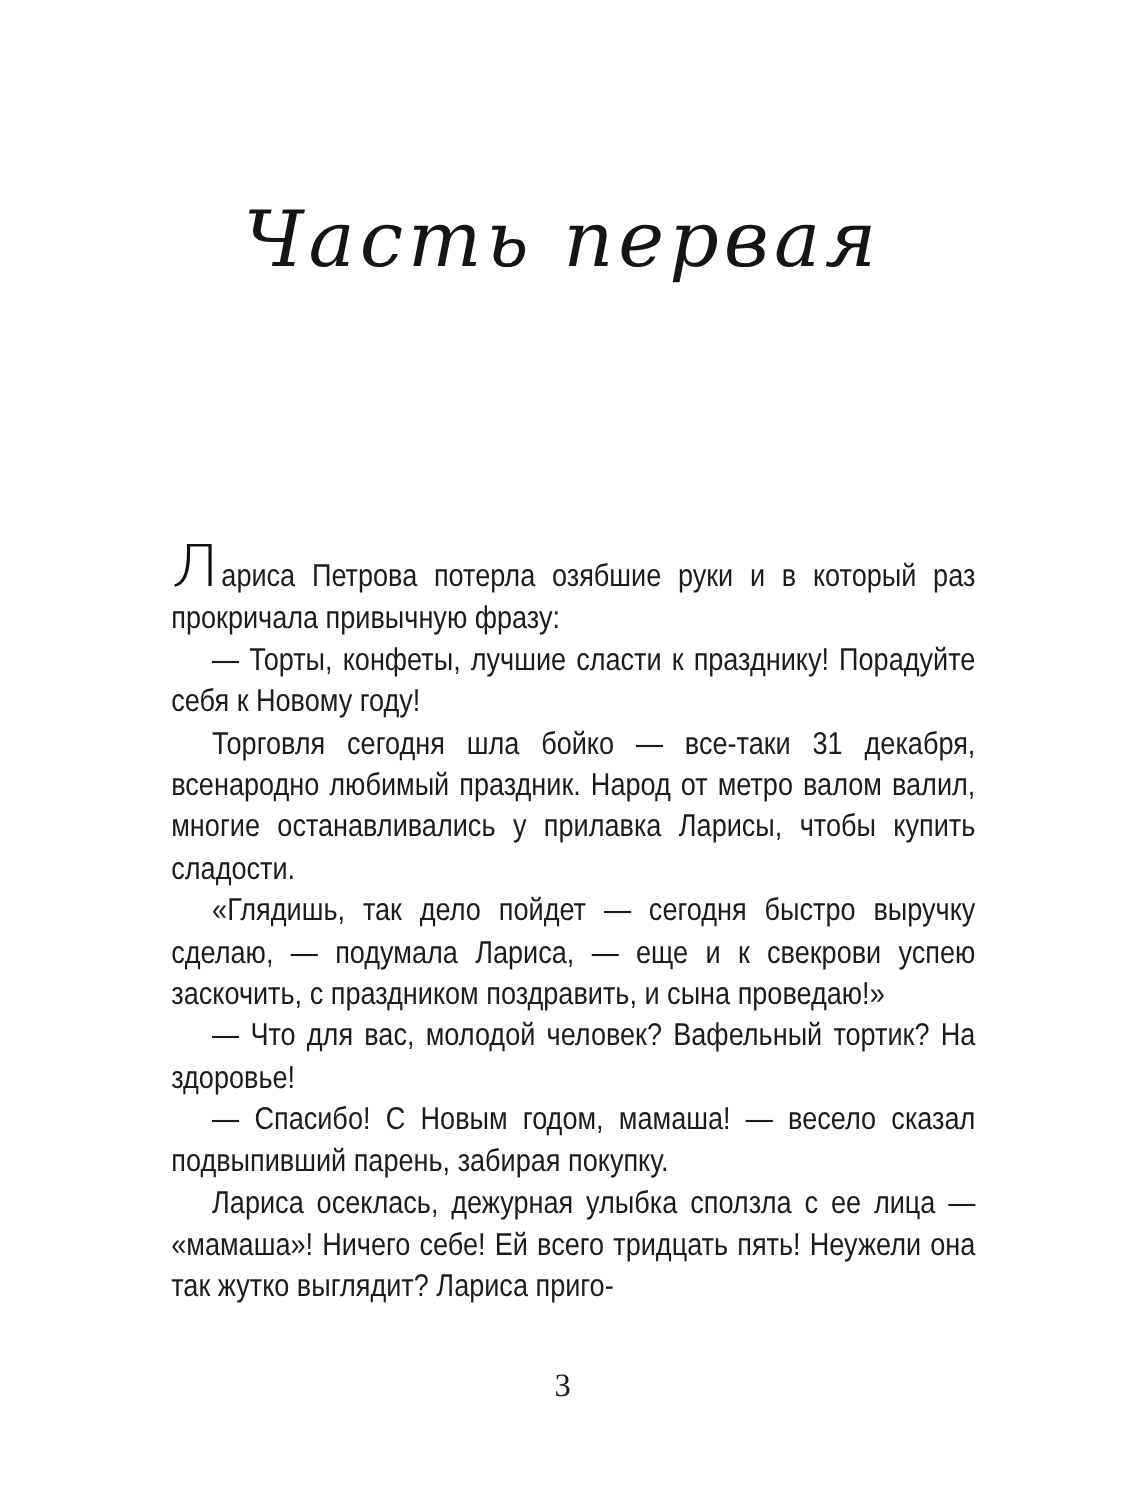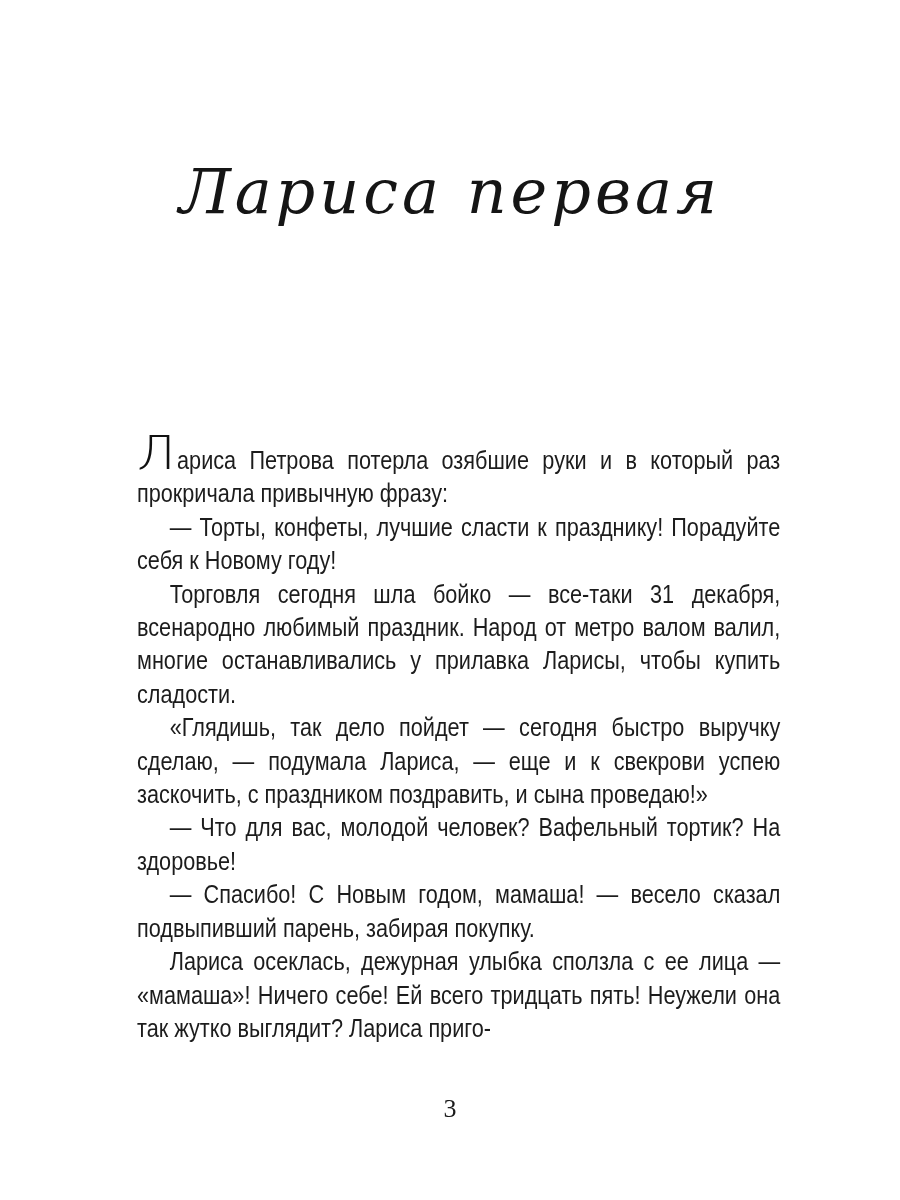--- a/index.html
+++ b/index.html
@@ -78,21 +78,21 @@
       font-size: 26px;
       line-height: 30px;
       color: #1a1a1a;
     }
   </style>
 </head>
 <body>
 
 <div class="page">
 
-  <h1 class="part-title">Лариса первая</h1>
+  <h1 class="part-title">Часть первая</h1>
 
   <div class="body-text">
     <p class="para first"><span class="dropcap">Л</span><span>ариса Петрова потерла озябшие руки и в который раз прокричала привычную фразу:</span></p>
     <p class="para">— Торты, конфеты, лучшие сласти к празднику! По­радуйте себя к Новому году!</p>
     <p class="para">Торговля сегодня шла бойко — все-таки 31 декабря, всенародно любимый праздник. Народ от метро валом валил, многие останавливались у прилавка Ларисы, чтобы купить сладости.</p>
     <p class="para">«Глядишь, так дело пойдет — сегодня быстро выруч­ку сделаю, — подумала Лариса, — еще и к свекрови успею заскочить, с праздником поздравить, и сына проведаю!»</p>
     <p class="para">— Что для вас, молодой человек? Вафельный тор­тик? На здоровье!</p>
     <p class="para">— Спасибо! С Новым годом, мамаша! — весело ска­зал подвыпивший парень, забирая покупку.</p>
     <p class="para">Лариса осеклась, дежурная улыбка сползла с ее лица — «мамаша»! Ничего себе! Ей всего тридцать пять! Неужели она так жутко выглядит? Лариса приго-</p>
   </div>

